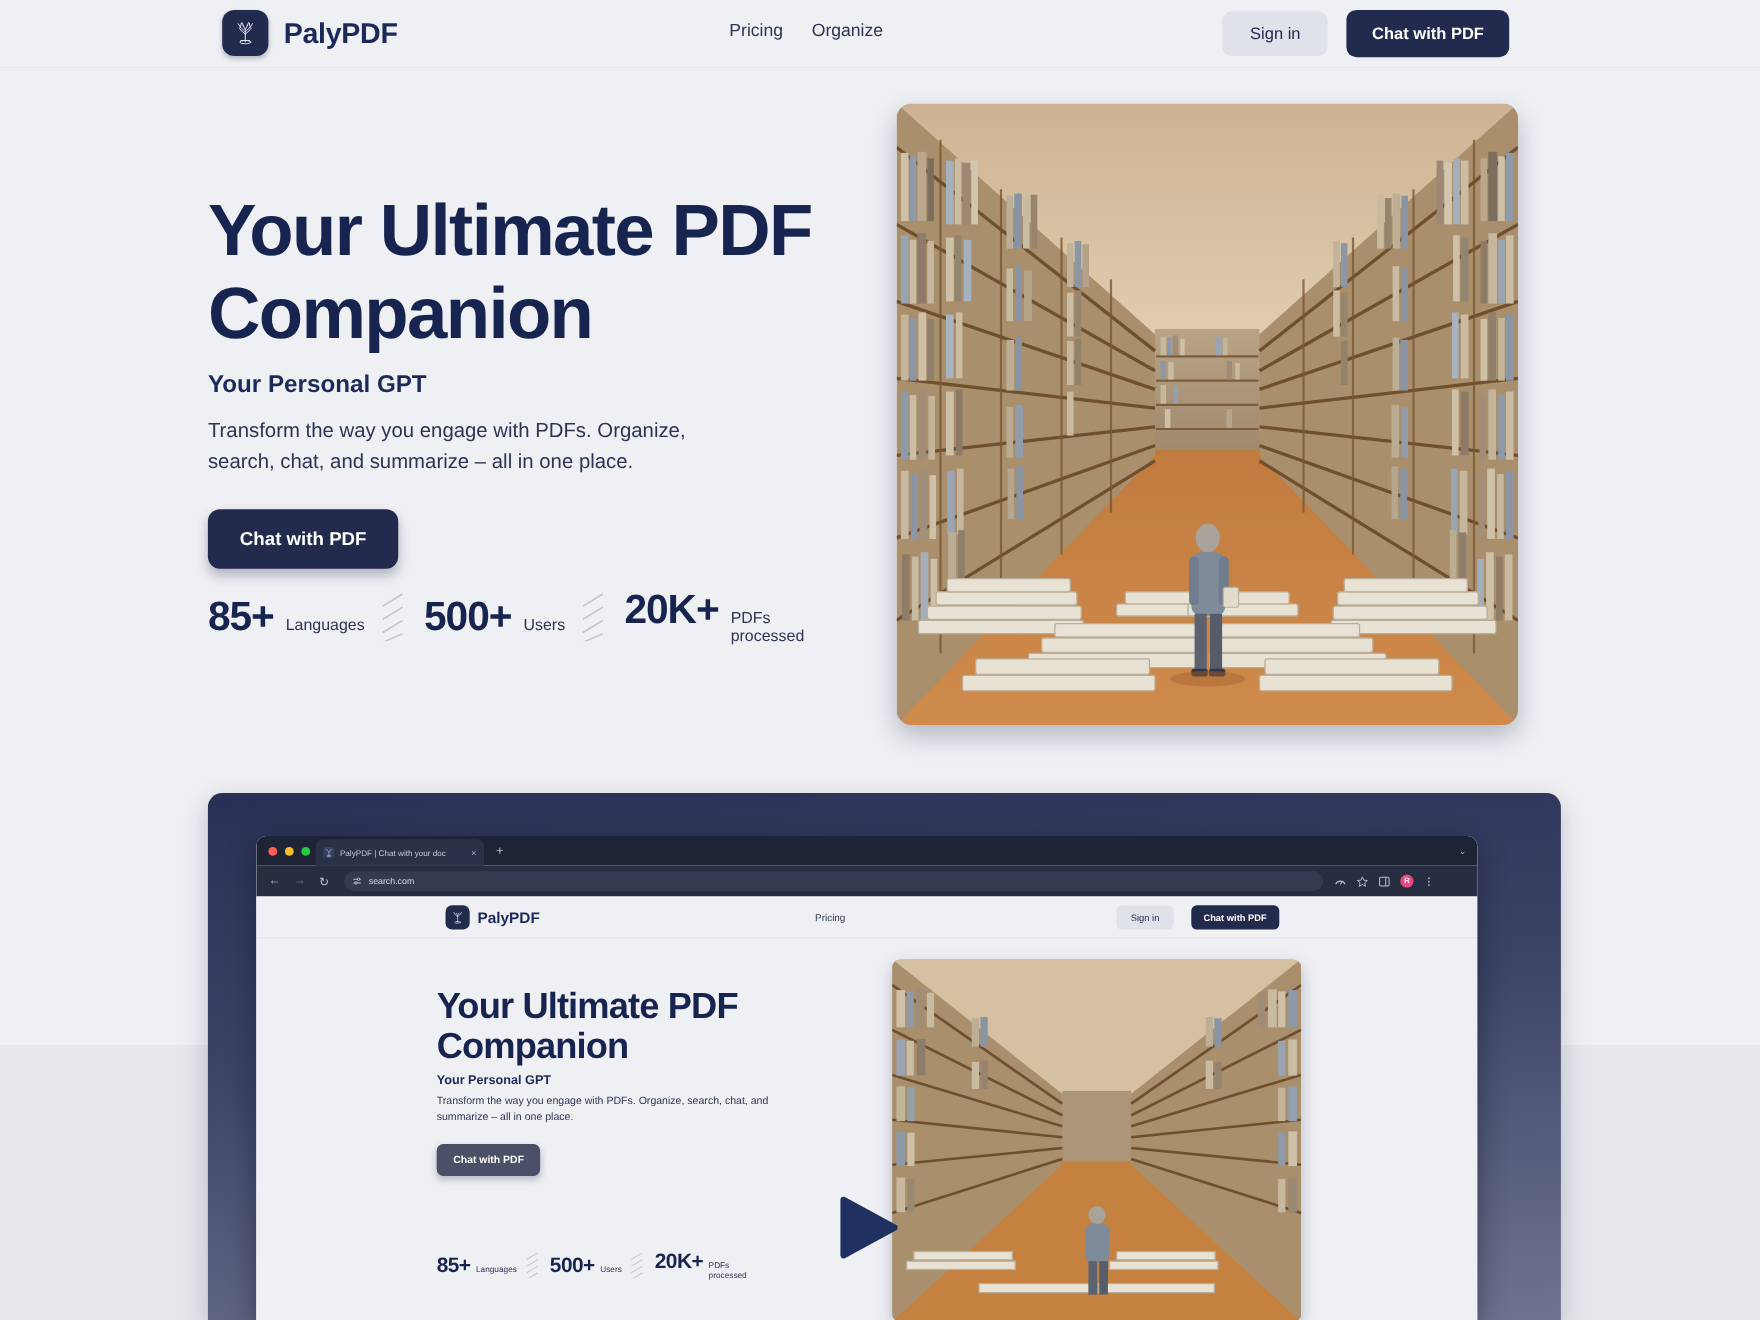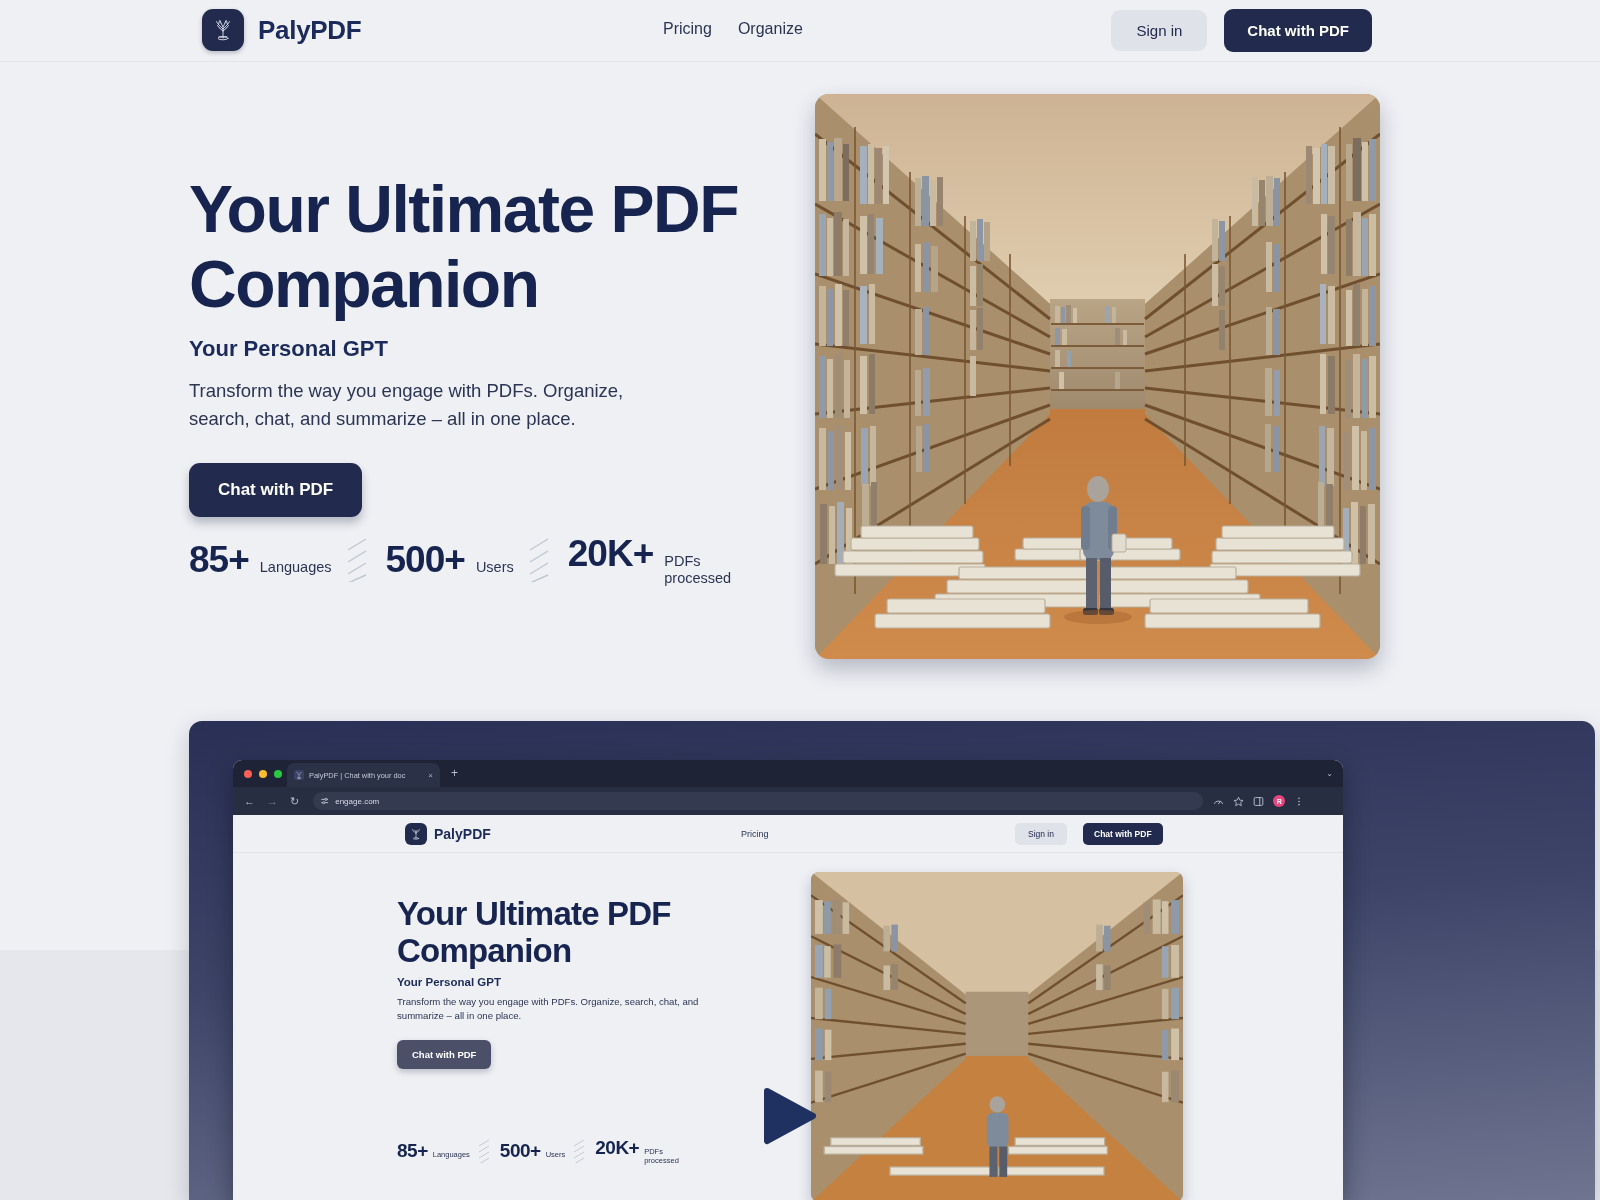--- a/index.html
+++ b/index.html
@@ -65,21 +65,21 @@
 
   
   .hero-img {
     position: absolute; left: 815px; top: 94px; width: 565px; height: 565px;
     border-radius: 14px; overflow: hidden;
     box-shadow: 0 10px 22px rgba(30,38,70,.28);
   }
 
   
   .video-wrap {
-    position: absolute; left: 189px; top: 721px; width: 1406px; height: 479px;
+    position: absolute; left: 189px; top: 721px; width: 1230px; height: 479px;
     border-radius: 13px 13px 0 0; overflow: hidden;
     background: linear-gradient(175deg, #2a3055 0%, #3d4468 45%, #6f7590 100%);
     box-shadow: 0 8px 22px rgba(30,38,70,.22);
   }
   .browser {
     position: absolute; left: 44px; top: 39px; width: 1110px; height: 440px;
     border-radius: 9px 9px 0 0; overflow: hidden; background: #fff;
     box-shadow: 0 10px 26px rgba(12,16,34,.45);
   }
   .tabbar { position: relative; height: 27px; background: #1e2335; }
@@ -509,21 +509,21 @@
         </div>
         <div class="omnibox">
           <svg width="8" height="8" viewBox="0 0 12 12">
             <g stroke="#d7dbe7" stroke-width="1.2" stroke-linecap="round">
               <line x1="1" y1="3.5" x2="10" y2="3.5"></line>
                 <line x1="1" y1="8.5" x2="10" y2="8.5"></line>
             </g>
             <circle cx="7.5" cy="3.5" r="1.6" fill="#343a50" stroke="#d7dbe7" stroke-width="1.1"></circle>
             <circle cx="4" cy="8.5" r="1.6" fill="#343a50" stroke="#d7dbe7" stroke-width="1.1"></circle>
           </svg>
-          <span class="omnibox-url">engage.com</span>
+          <span class="omnibox-url">search.com</span>
         </div>
         <div class="url-right">
           <svg width="11" height="11" viewBox="0 0 14 14">
             <path d="M1.5 10 A6 6 0 0 1 12.5 10" fill="none" stroke="#b9bfd1" stroke-width="1.2"></path>
             <line x1="7" y1="10" x2="9.5" y2="6.6" stroke="#b9bfd1" stroke-width="1.2" stroke-linecap="round"></line>
           </svg>
           <svg width="11" height="11" viewBox="0 0 14 14">
             <polygon points="7,1.5 8.7,5.3 12.8,5.7 9.7,8.4 10.6,12.4 7,10.3 3.4,12.4 4.3,8.4 1.2,5.7 5.3,5.3" fill="none" stroke="#b9bfd1" stroke-width="1.1"></polygon>
           </svg>
           <svg width="11" height="11" viewBox="0 0 14 14">

